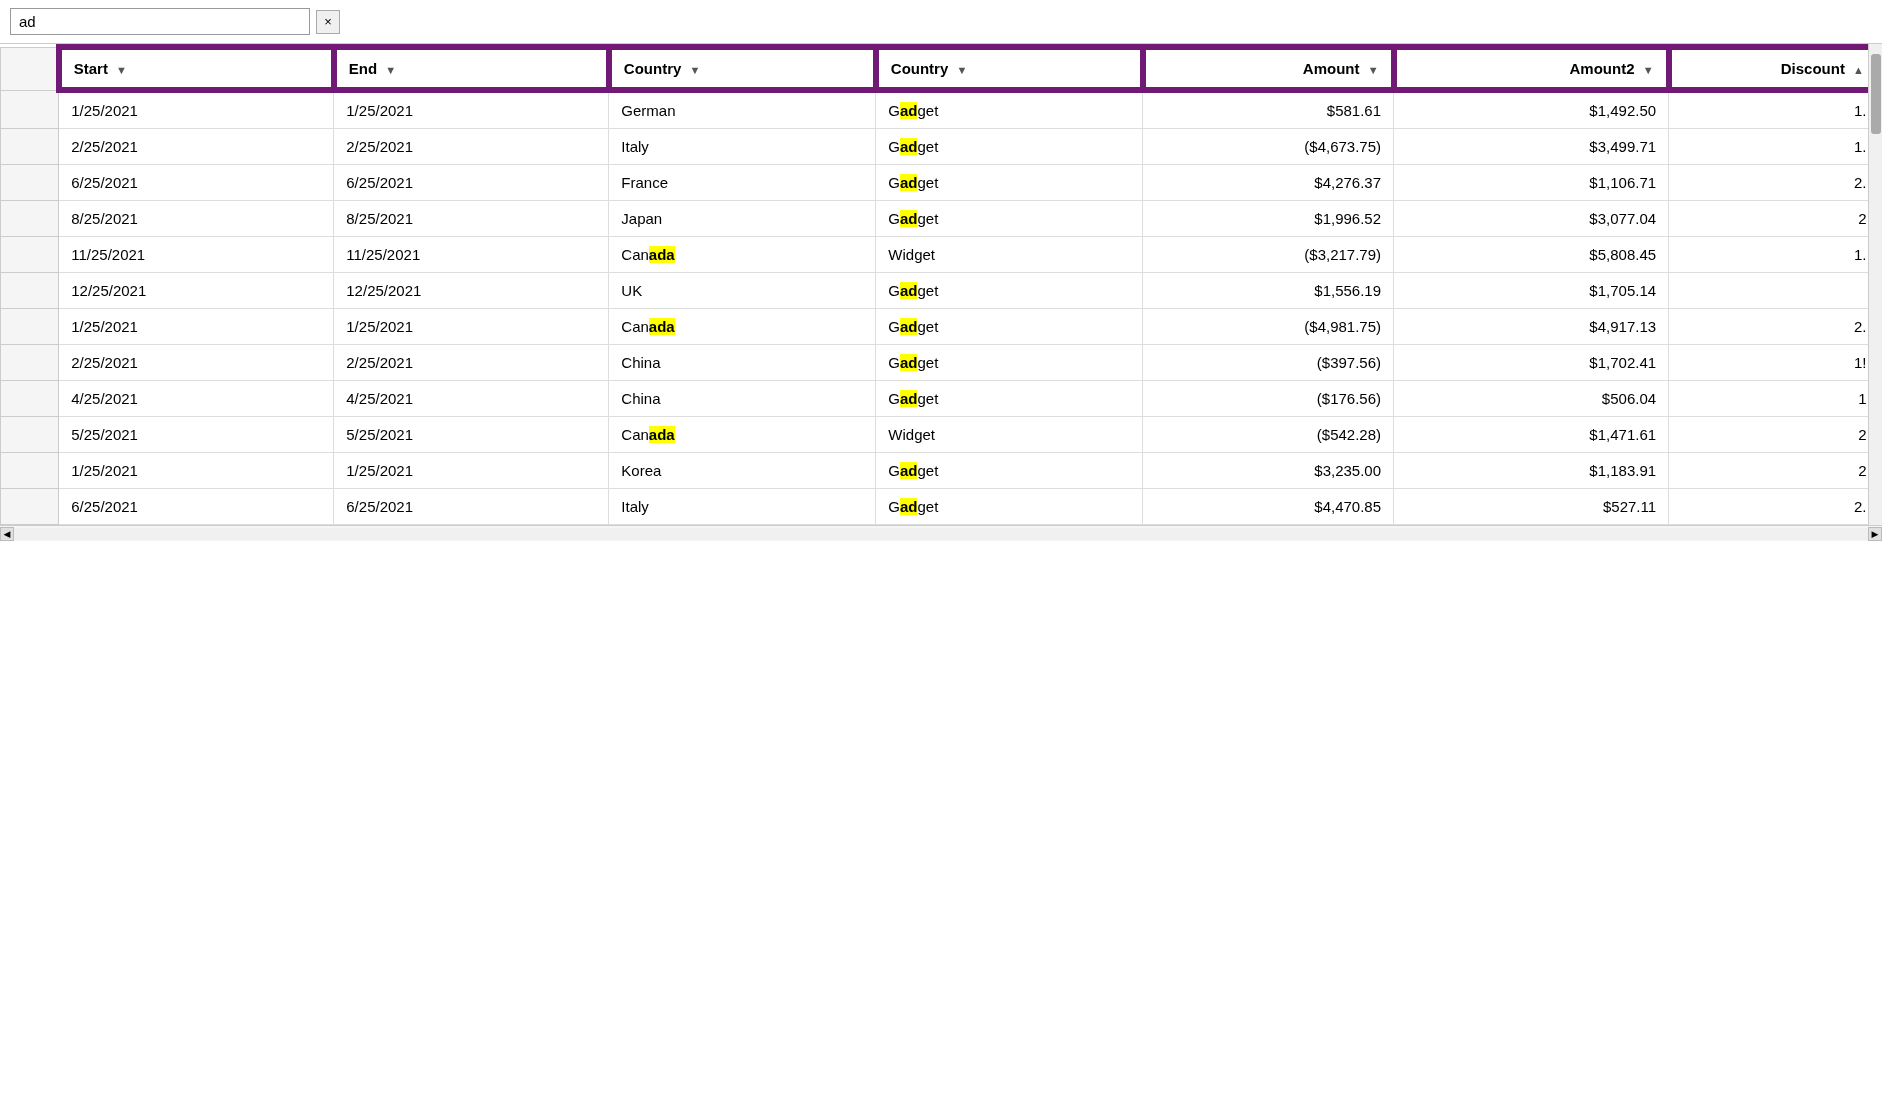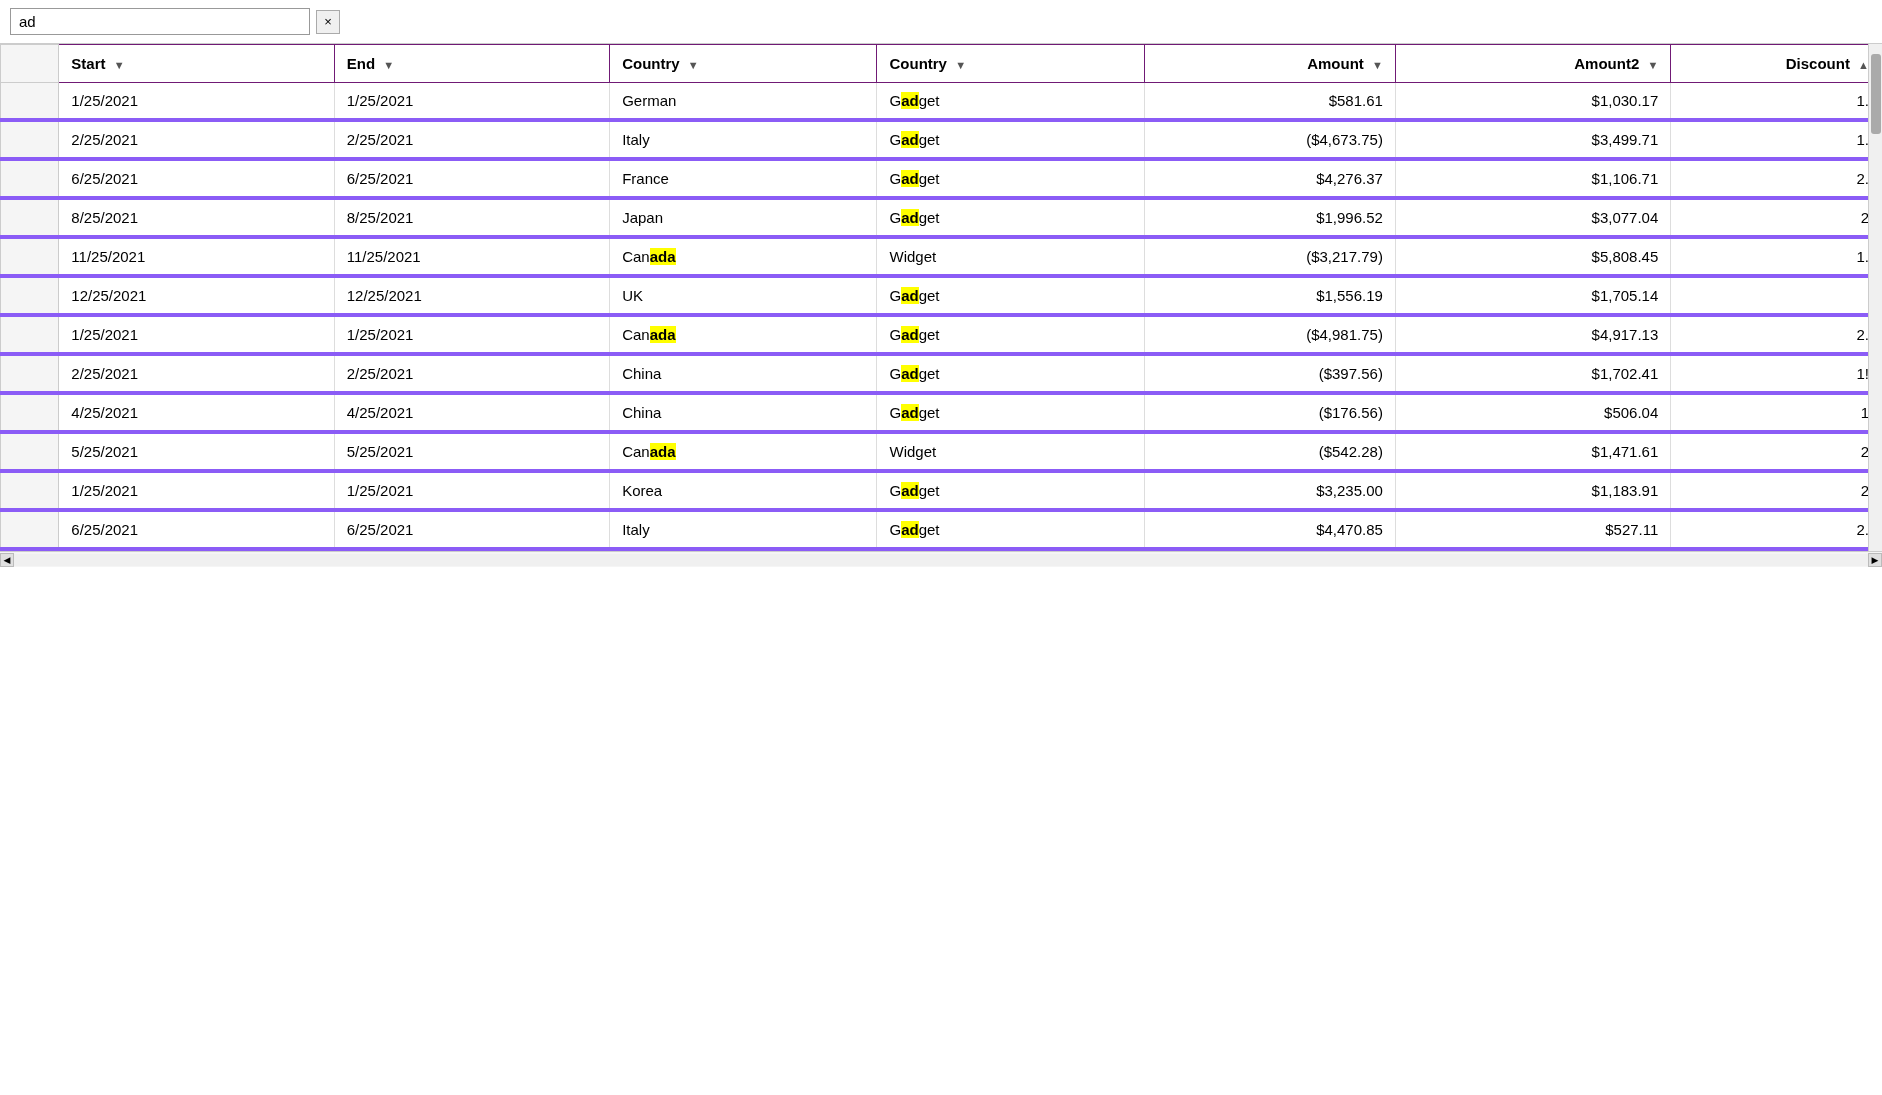--- a/index.html
+++ b/index.html
@@ -39,40 +39,40 @@
       position: relative;
       width: 100%;
     }
     table {
       border-collapse: collapse;
       width: 100%;
       table-layout: fixed;
     }
     thead th {
       background: #fff;
-      border: 1px solid #701a75;
+      border: 6px solid #701a75;
       padding: 10px 12px;
       text-align: left;
       font-weight: 700;
       font-size: 15px;
       white-space: nowrap;
       position: relative;
     }
     thead th.right-align {
       text-align: right;
       margin-left: 16px;
     }
     .sort-icon {
       display: inline-block;
       font-size: 11px;
       color: #555;
       margin-left: 4px;
     }
     tbody tr {
-      border-bottom: 4px solid #8b5cf6;
+      border-bottom: 1px solid #8b5cf6;
     }
     tbody tr:nth-child(odd) {
       background: #fff;
     }
     tbody tr:nth-child(even) {
       background: #fff;
     }
     tbody td {
       border: 1px solid #ddd;
       padding: 9px 12px;
@@ -197,21 +197,21 @@
         </tr>
       </thead>
       <tbody id="table-body">
       <tr>
             <td class="row-select-col"></td>
             <td>1/25/2021</td>
             <td>1/25/2021</td>
             <td>German</td>
             <td>G<span class="highlight">ad</span>get</td>
             <td class="right-align">$581.61</td>
-            <td class="right-align">$1,030.17</td>
+            <td class="right-align">$1,492.50</td>
             <td class="right-align">1.</td>
           </tr>
           <tr>
             <td class="row-select-col"></td>
             <td>2/25/2021</td>
             <td>2/25/2021</td>
             <td>Italy</td>
             <td>G<span class="highlight">ad</span>get</td>
             <td class="right-align">($4,673.75)</td>
             <td class="right-align">$3,499.71</td>

